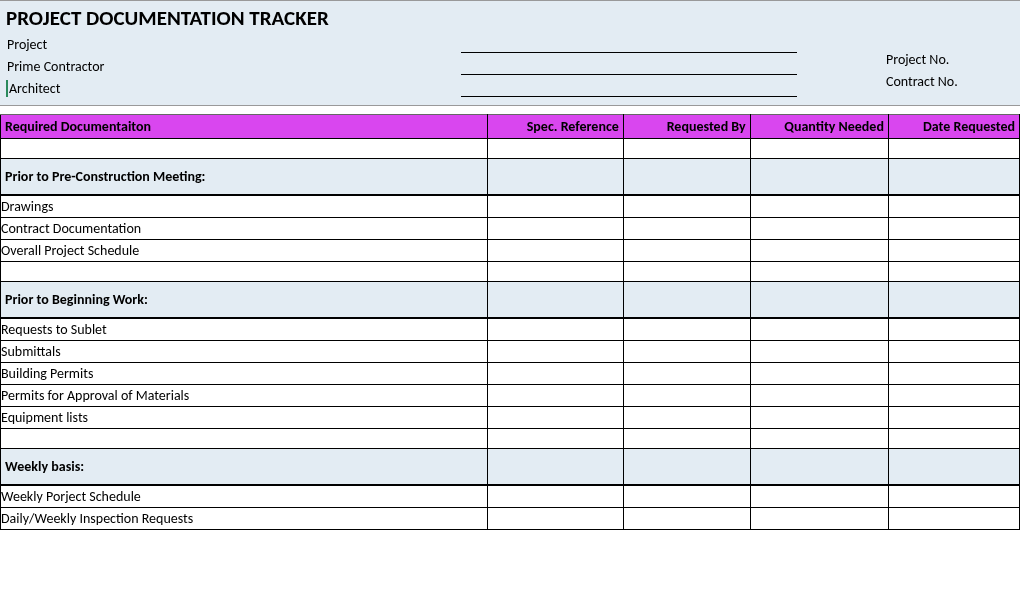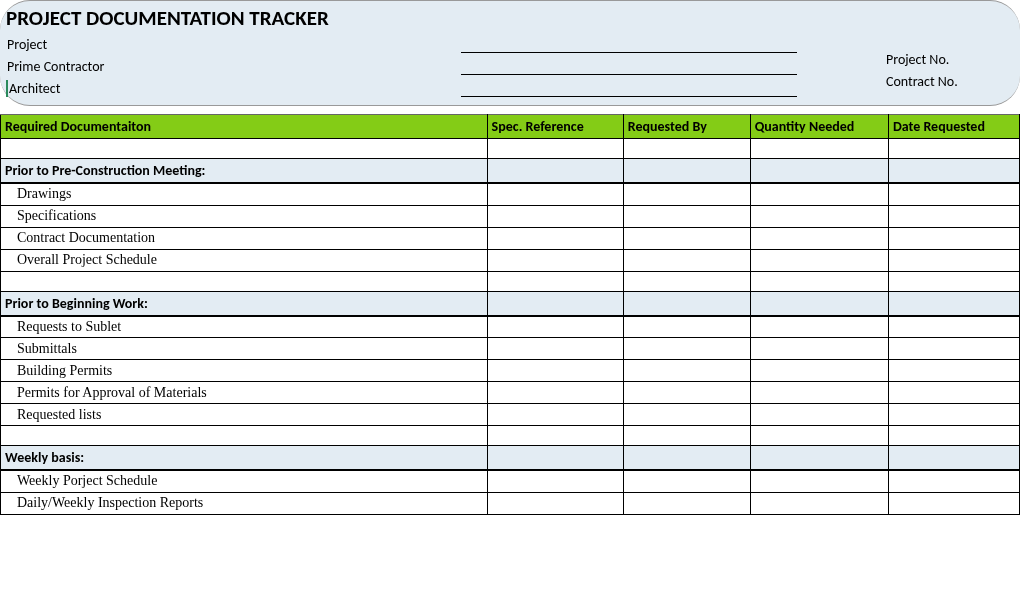--- a/index.html
+++ b/index.html
@@ -8,21 +8,20 @@
       font-size: 14px;
       background: #fff;
       color: #000;
       width: 1020px;
     }
     .header {
       background: #e3ecf3;
       padding: 4px 6px 6px 6px;
       border-top: 1px solid #999;
       border-bottom: 1px solid #999;
-      border-radius: 30px;
     }
     .title {
       font-size: 21px;
       font-weight: bold;
       margin-bottom: 2px;
     }
     .header-row {
       display: flex;
       align-items: center;
       height: 22px;
@@ -53,52 +52,51 @@
       width: 100%;
       border-collapse: collapse;
       table-layout: fixed;
     }
     col.col-doc { width: 468px; }
     col.col-spec { width: 131px; }
     col.col-reqby { width: 122px; }
     col.col-qty { width: 133px; }
     col.col-date { width: 126px; }
     .colhead td {
-      background: #84cc16;
+      background: #d946ef;
       font-weight: bold;
       border: 1px solid #000;
       border-top: 1px solid #666;
       padding: 3px 4px;
       height: 22px;
     }
-    .colhead td.center { text-align: left; }
+    .colhead td.center { text-align: right; }
     .blankrow td {
       border-left: 1px solid #000;
       border-right: 1px solid #000;
       border-bottom: 1px solid #000;
       height: 20px;
       padding: 2px 4px;
       background: #fff;
     }
     .sectionrow td {
       background: #e3ecf3;
       border: 1px solid #000;
       border-bottom: 2px solid #000;
       font-weight: bold;
-      padding: 3px 4px;
+      padding: 9px 4px;
       height: 22px;
     }
     .itemrow td {
       border-left: 1px solid #000;
       border-right: 1px solid #000;
       border-bottom: 1px solid #000;
-      padding: 2px 16px;
-      height: 22px;
-      background: #fff;
-      font-family: Liberation Serif, serif;
+      padding: 2px 0;
+      height: 22px;
+      background: #fff;
     }
     .architect-left {
       border-left: 2px solid #2a8a5c;
     }
   </style>
 </head>
 <body>
 
 <div class="header">
   <div class="title">PROJECT DOCUMENTATION TRACKER</div>
@@ -153,27 +151,20 @@
         <td></td>
       </tr>
       <tr class="itemrow">
         <td>Drawings</td>
         <td></td>
         <td></td>
         <td></td>
         <td></td>
       </tr>
       <tr class="itemrow">
-        <td>Specifications</td>
-        <td></td>
-        <td></td>
-        <td></td>
-        <td></td>
-      </tr>
-      <tr class="itemrow">
         <td>Contract Documentation</td>
         <td></td>
         <td></td>
         <td></td>
         <td></td>
       </tr>
       <tr class="itemrow">
         <td>Overall Project Schedule</td>
         <td></td>
         <td></td>
@@ -216,21 +207,21 @@
         <td></td>
       </tr>
       <tr class="itemrow">
         <td>Permits for Approval of Materials</td>
         <td></td>
         <td></td>
         <td></td>
         <td></td>
       </tr>
       <tr class="itemrow">
-        <td>Requested lists</td>
+        <td>Equipment lists</td>
         <td></td>
         <td></td>
         <td></td>
         <td></td>
       </tr>
       <tr class="blankrow">
         <td></td>
         <td></td>
         <td></td>
         <td></td>
@@ -244,20 +235,20 @@
         <td></td>
       </tr>
       <tr class="itemrow">
         <td>Weekly Porject Schedule</td>
         <td></td>
         <td></td>
         <td></td>
         <td></td>
       </tr>
       <tr class="itemrow">
-        <td>Daily/Weekly Inspection Reports</td>
+        <td>Daily/Weekly Inspection Requests</td>
         <td></td>
         <td></td>
         <td></td>
         <td></td>
       </tr>
     </tbody>
 </table>
 
 </body></html>

